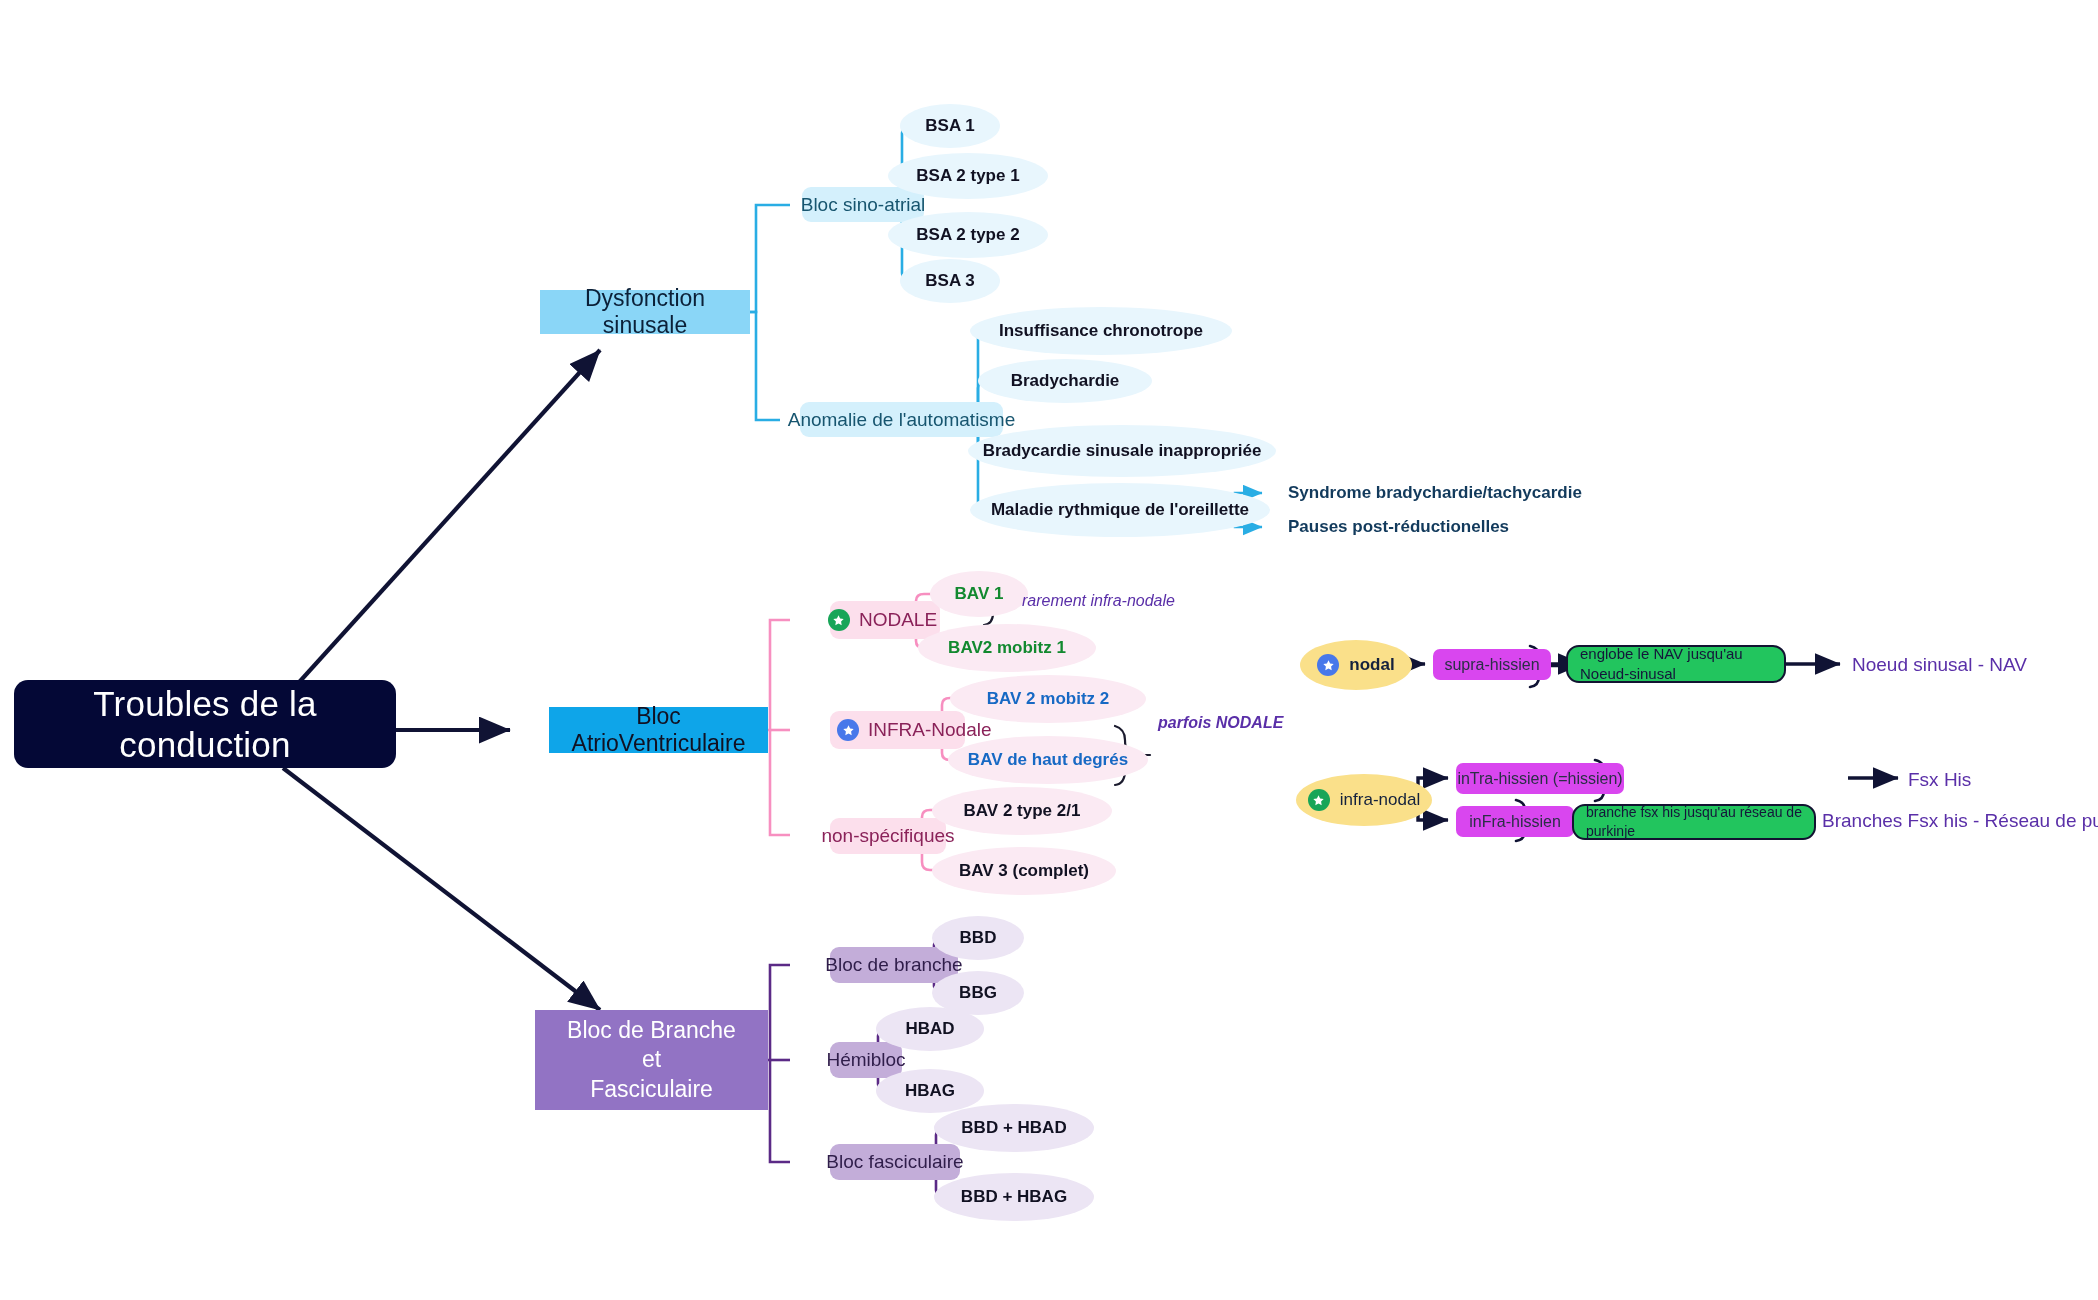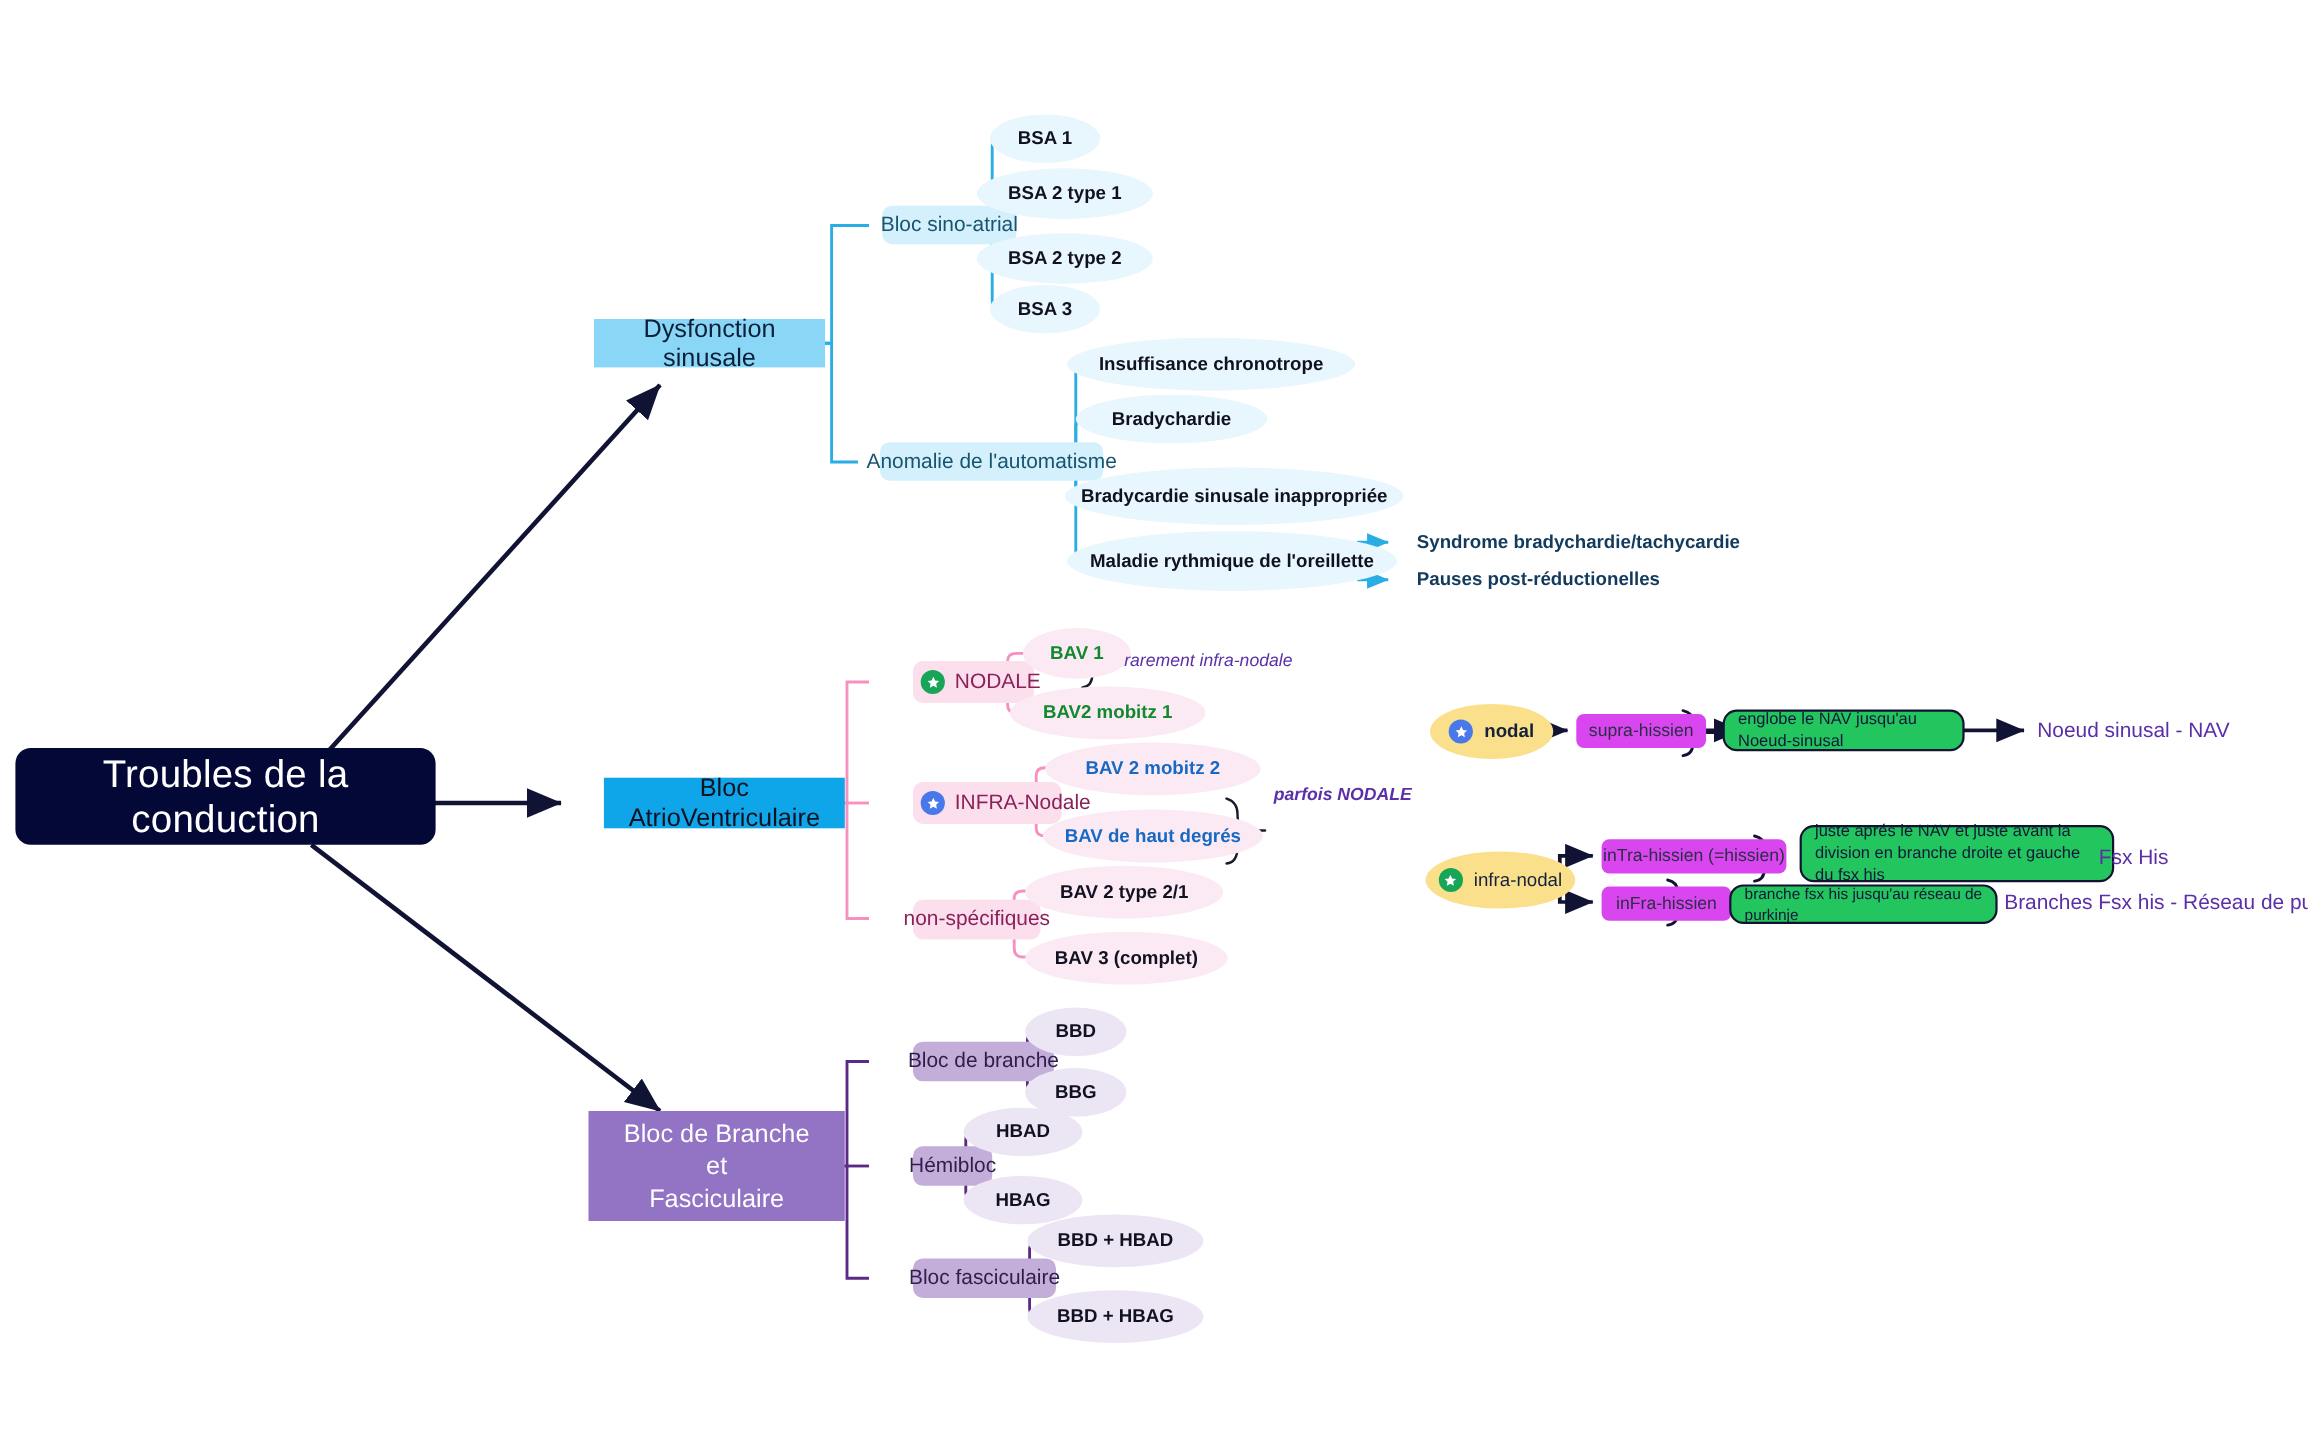--- a/index.html
+++ b/index.html
@@ -192,21 +192,21 @@
   <div class="node leaf leaf-blue" style="left:970px;top:307px;width:262px;height:48px;">Insuffisance chronotrope</div>
   <div class="node leaf leaf-blue" style="left:978px;top:359px;width:174px;height:44px;">Bradychardie</div>
   <div class="node leaf leaf-blue" style="left:968px;top:425px;width:308px;height:52px;">Bradycardie sinusale inappropriée</div>
   <div class="node leaf leaf-blue" style="left:970px;top:483px;width:300px;height:54px;">Maladie rythmique de l'oreillette</div>
 
   <div class="node textleaf" style="left:1288px;top:481px;height:24px;justify-content:flex-start;">Syndrome bradychardie/tachycardie</div>
   <div class="node textleaf" style="left:1288px;top:515px;height:24px;justify-content:flex-start;">Pauses post-réductionelles</div>
 
   <div class="node trunk trunk-pink" style="left:521px;top:707px;width:219px;height:46px;">Bloc AtrioVentriculaire</div>
 
-  <div class="node pill pill-pink-ico" style="left:790px;top:601px;width:110px;height:38px;justify-content:flex-start;">
+  <div class="node pill pill-pink-ico" style="left:790px;top:601px;width:110px;height:38px;justify-content:center;">
     <span class="star-badge badge-green">
       <svg viewBox="0 0 24 24" aria-hidden="true">
           <path fill="#ffffff" d="M12 2.4l2.95 5.98 6.6.96-4.78 4.66 1.13 6.57L12 17.47l-5.9 3.1 1.13-6.57L2.45 9.34l6.6-.96z"></path>
         </svg>
     </span>
     <span>NODALE</span>
   </div>
 
   <div class="node leaf leaf-pinkbg c-green" style="left:930px;top:571px;width:98px;height:46px;">BAV 1</div>
   <div class="node leaf leaf-pinkbg c-green" style="left:918px;top:624px;width:178px;height:48px;">BAV2 mobitz 1</div>
@@ -272,21 +272,20 @@
       <svg viewBox="0 0 24 24" aria-hidden="true">
           <path fill="#ffffff" d="M12 2.4l2.95 5.98 6.6.96-4.78 4.66 1.13 6.57L12 17.47l-5.9 3.1 1.13-6.57L2.45 9.34l6.6-.96z"></path>
         </svg>
     </span>
     <span>infra-nodal</span>
   </div>
 
   <div class="node grey-chip" style="left:1456px;top:763px;width:168px;height:31px;">inTra-hissien (=hissien)</div>
   <div class="node grey-chip" style="left:1456px;top:806px;width:118px;height:31px;">inFra-hissien</div>
 
-  <div class="node callout" style="left:1636px;top:750px;width:286px;height:52px;">juste aprés le NAV et juste avant la division en branche droite et gauche du fsx his</div>
 
   <div class="node callout" style="left:1572px;top:804px;width:244px;height:36px;font-size:14px;">branche fsx his jusqu'au réseau de purkinje</div>
 
   <div class="node purple-out" style="left:1908px;top:768px;height:24px;justify-content:flex-start;">Fsx His</div>
 
   <div class="node purple-out" style="left:1822px;top:809px;height:24px;justify-content:flex-start;">Branches Fsx his - Réseau de purkning</div>
 
 </div>
 
 </body></html>

